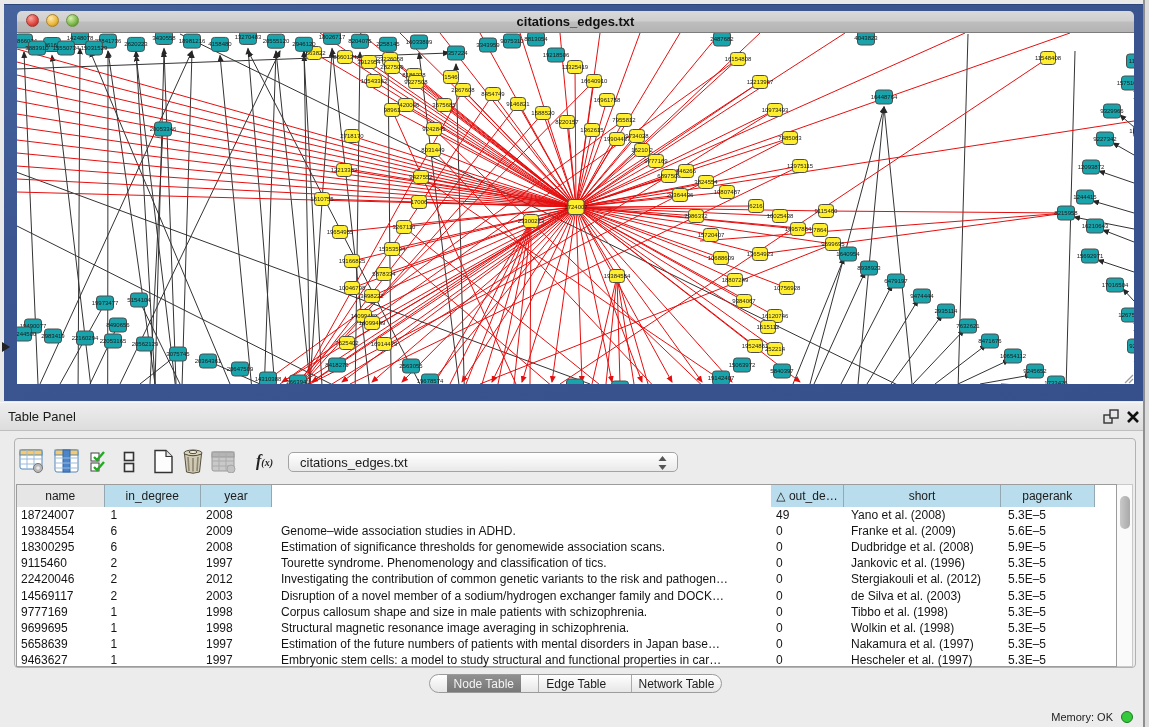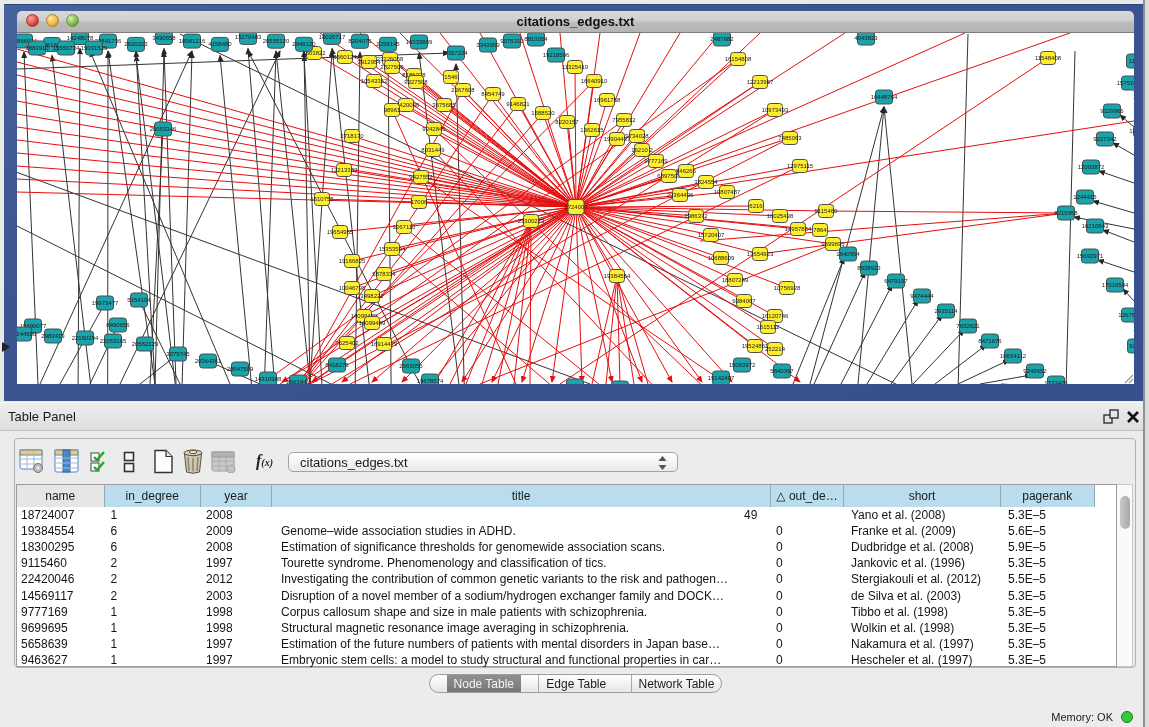--- a/index.html
+++ b/index.html
@@ -908,28 +908,27 @@
 <div id="dropdown">citations_edges.txt
 <svg style="position:absolute;right:10px;top:3px" width="9" height="14" viewBox="0 0 9 14">
 <path d="M4.5 0 L8.5 5 H0.5 Z" fill="#555"></path>
       <path d="M4.5 14 L8.5 9 H0.5 Z" fill="#555"></path>
     </svg>
 </div>
 <div id="table">
     <div style="position:absolute;left:0px;top:0;width:87.5px;height:22px;background:#e6e6e6;border-right:1px solid #93a8b2;box-sizing:border-box;text-align:center;line-height:22px;font-size:12px;color:#1c1c1c;">name</div>
     <div style="position:absolute;left:87.5px;top:0;width:96.5px;height:22px;background:#b9ddec;border-right:1px solid #93a8b2;box-sizing:border-box;text-align:center;line-height:22px;font-size:12px;color:#1c1c1c;">in_degree</div>
     <div style="position:absolute;left:184px;top:0;width:71px;height:22px;background:#b9ddec;border-right:1px solid #93a8b2;box-sizing:border-box;text-align:center;line-height:22px;font-size:12px;color:#1c1c1c;">year</div>
-    <div style="position:absolute;left:255px;top:0;width:499px;height:22px;background:#b9ddec;border-right:1px solid #93a8b2;box-sizing:border-box;text-align:center;line-height:22px;font-size:12px;color:#1c1c1c;">title</div>
     <div style="position:absolute;left:754px;top:0;width:73px;height:22px;background:#b9ddec;border-right:1px solid #93a8b2;box-sizing:border-box;text-align:center;line-height:22px;font-size:12px;color:#1c1c1c;">△ out_de…</div>
     <div style="position:absolute;left:827px;top:0;width:157px;height:22px;background:#b9ddec;border-right:1px solid #93a8b2;box-sizing:border-box;text-align:center;line-height:22px;font-size:12px;color:#1c1c1c;">short</div>
     <div style="position:absolute;left:984px;top:0;width:93.5px;height:22px;background:#b9ddec;border-right:1px solid #93a8b2;box-sizing:border-box;text-align:center;line-height:22px;font-size:12px;color:#1c1c1c;">pagerank</div>
     <div style="position:absolute;left:4px;top:22.0px;width:81.5px;height:16.1px;overflow:hidden;white-space:nowrap;font-size:12px;line-height:16.1px;color:#141414;">18724007</div>
     <div style="position:absolute;left:93.5px;top:22.0px;width:90.5px;height:16.1px;overflow:hidden;white-space:nowrap;font-size:12px;line-height:16.1px;color:#141414;">1</div>
     <div style="position:absolute;left:189px;top:22.0px;width:65px;height:16.1px;overflow:hidden;white-space:nowrap;font-size:12px;line-height:16.1px;color:#141414;">2008</div>
-    <div style="position:absolute;left:727px;top:22.0px;width:67px;height:16.1px;overflow:hidden;white-space:nowrap;font-size:12px;line-height:16.1px;color:#141414;">49</div>
+    <div style="position:absolute;left:759px;top:22.0px;width:67px;height:16.1px;overflow:hidden;white-space:nowrap;font-size:12px;line-height:16.1px;color:#141414;">49</div>
     <div style="position:absolute;left:834px;top:22.0px;width:151px;height:16.1px;overflow:hidden;white-space:nowrap;font-size:12px;line-height:16.1px;color:#141414;">Yano et al. (2008)</div>
     <div style="position:absolute;left:991px;top:22.0px;width:87.5px;height:16.1px;overflow:hidden;white-space:nowrap;font-size:12px;line-height:16.1px;color:#141414;">5.3E–5</div>
     <div style="position:absolute;left:4px;top:38.1px;width:81.5px;height:16.1px;overflow:hidden;white-space:nowrap;font-size:12px;line-height:16.1px;color:#141414;">19384554</div>
     <div style="position:absolute;left:93.5px;top:38.1px;width:90.5px;height:16.1px;overflow:hidden;white-space:nowrap;font-size:12px;line-height:16.1px;color:#141414;">6</div>
     <div style="position:absolute;left:189px;top:38.1px;width:65px;height:16.1px;overflow:hidden;white-space:nowrap;font-size:12px;line-height:16.1px;color:#141414;">2009</div>
     <div style="position:absolute;left:264px;top:38.1px;width:493px;height:16.1px;overflow:hidden;white-space:nowrap;font-size:12px;line-height:16.1px;color:#141414;">Genome–wide association studies in ADHD.</div>
     <div style="position:absolute;left:759px;top:38.1px;width:67px;height:16.1px;overflow:hidden;white-space:nowrap;font-size:12px;line-height:16.1px;color:#141414;">0</div>
     <div style="position:absolute;left:834px;top:38.1px;width:151px;height:16.1px;overflow:hidden;white-space:nowrap;font-size:12px;line-height:16.1px;color:#141414;">Franke et al. (2009)</div>
     <div style="position:absolute;left:991px;top:38.1px;width:87.5px;height:16.1px;overflow:hidden;white-space:nowrap;font-size:12px;line-height:16.1px;color:#141414;">5.6E–5</div>
     <div style="position:absolute;left:4px;top:54.2px;width:81.5px;height:16.1px;overflow:hidden;white-space:nowrap;font-size:12px;line-height:16.1px;color:#141414;">18300295</div>

